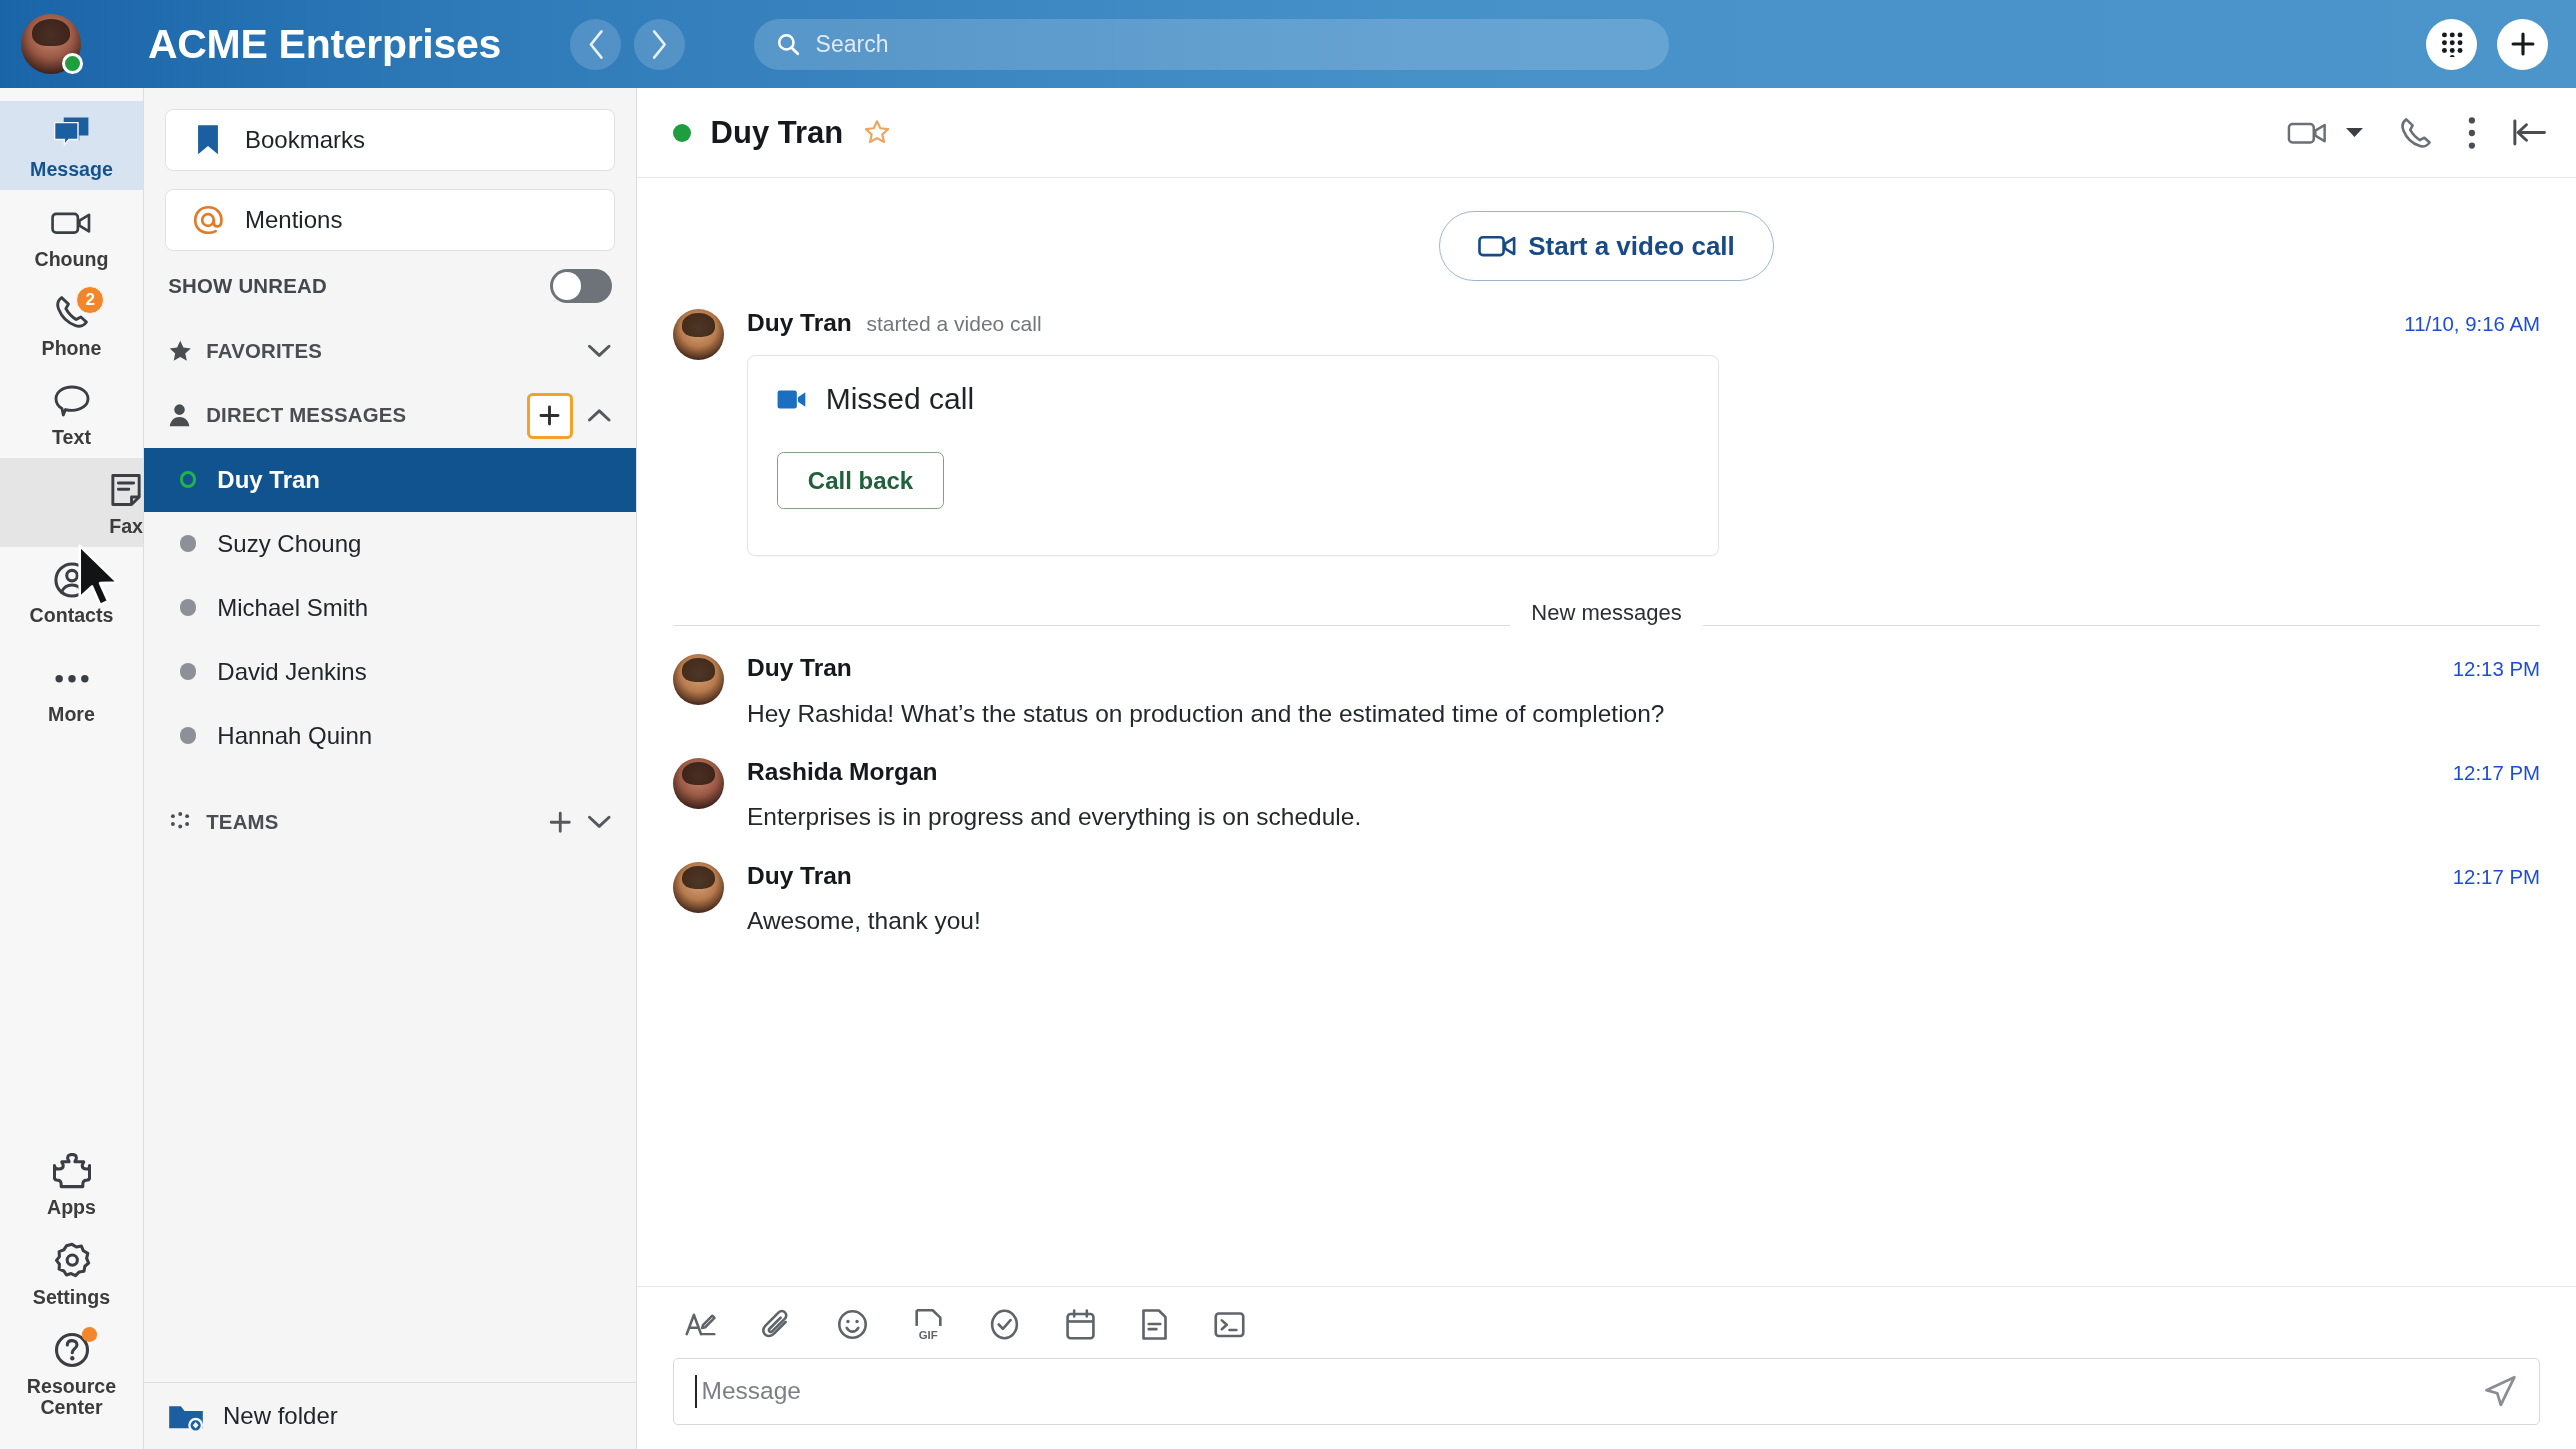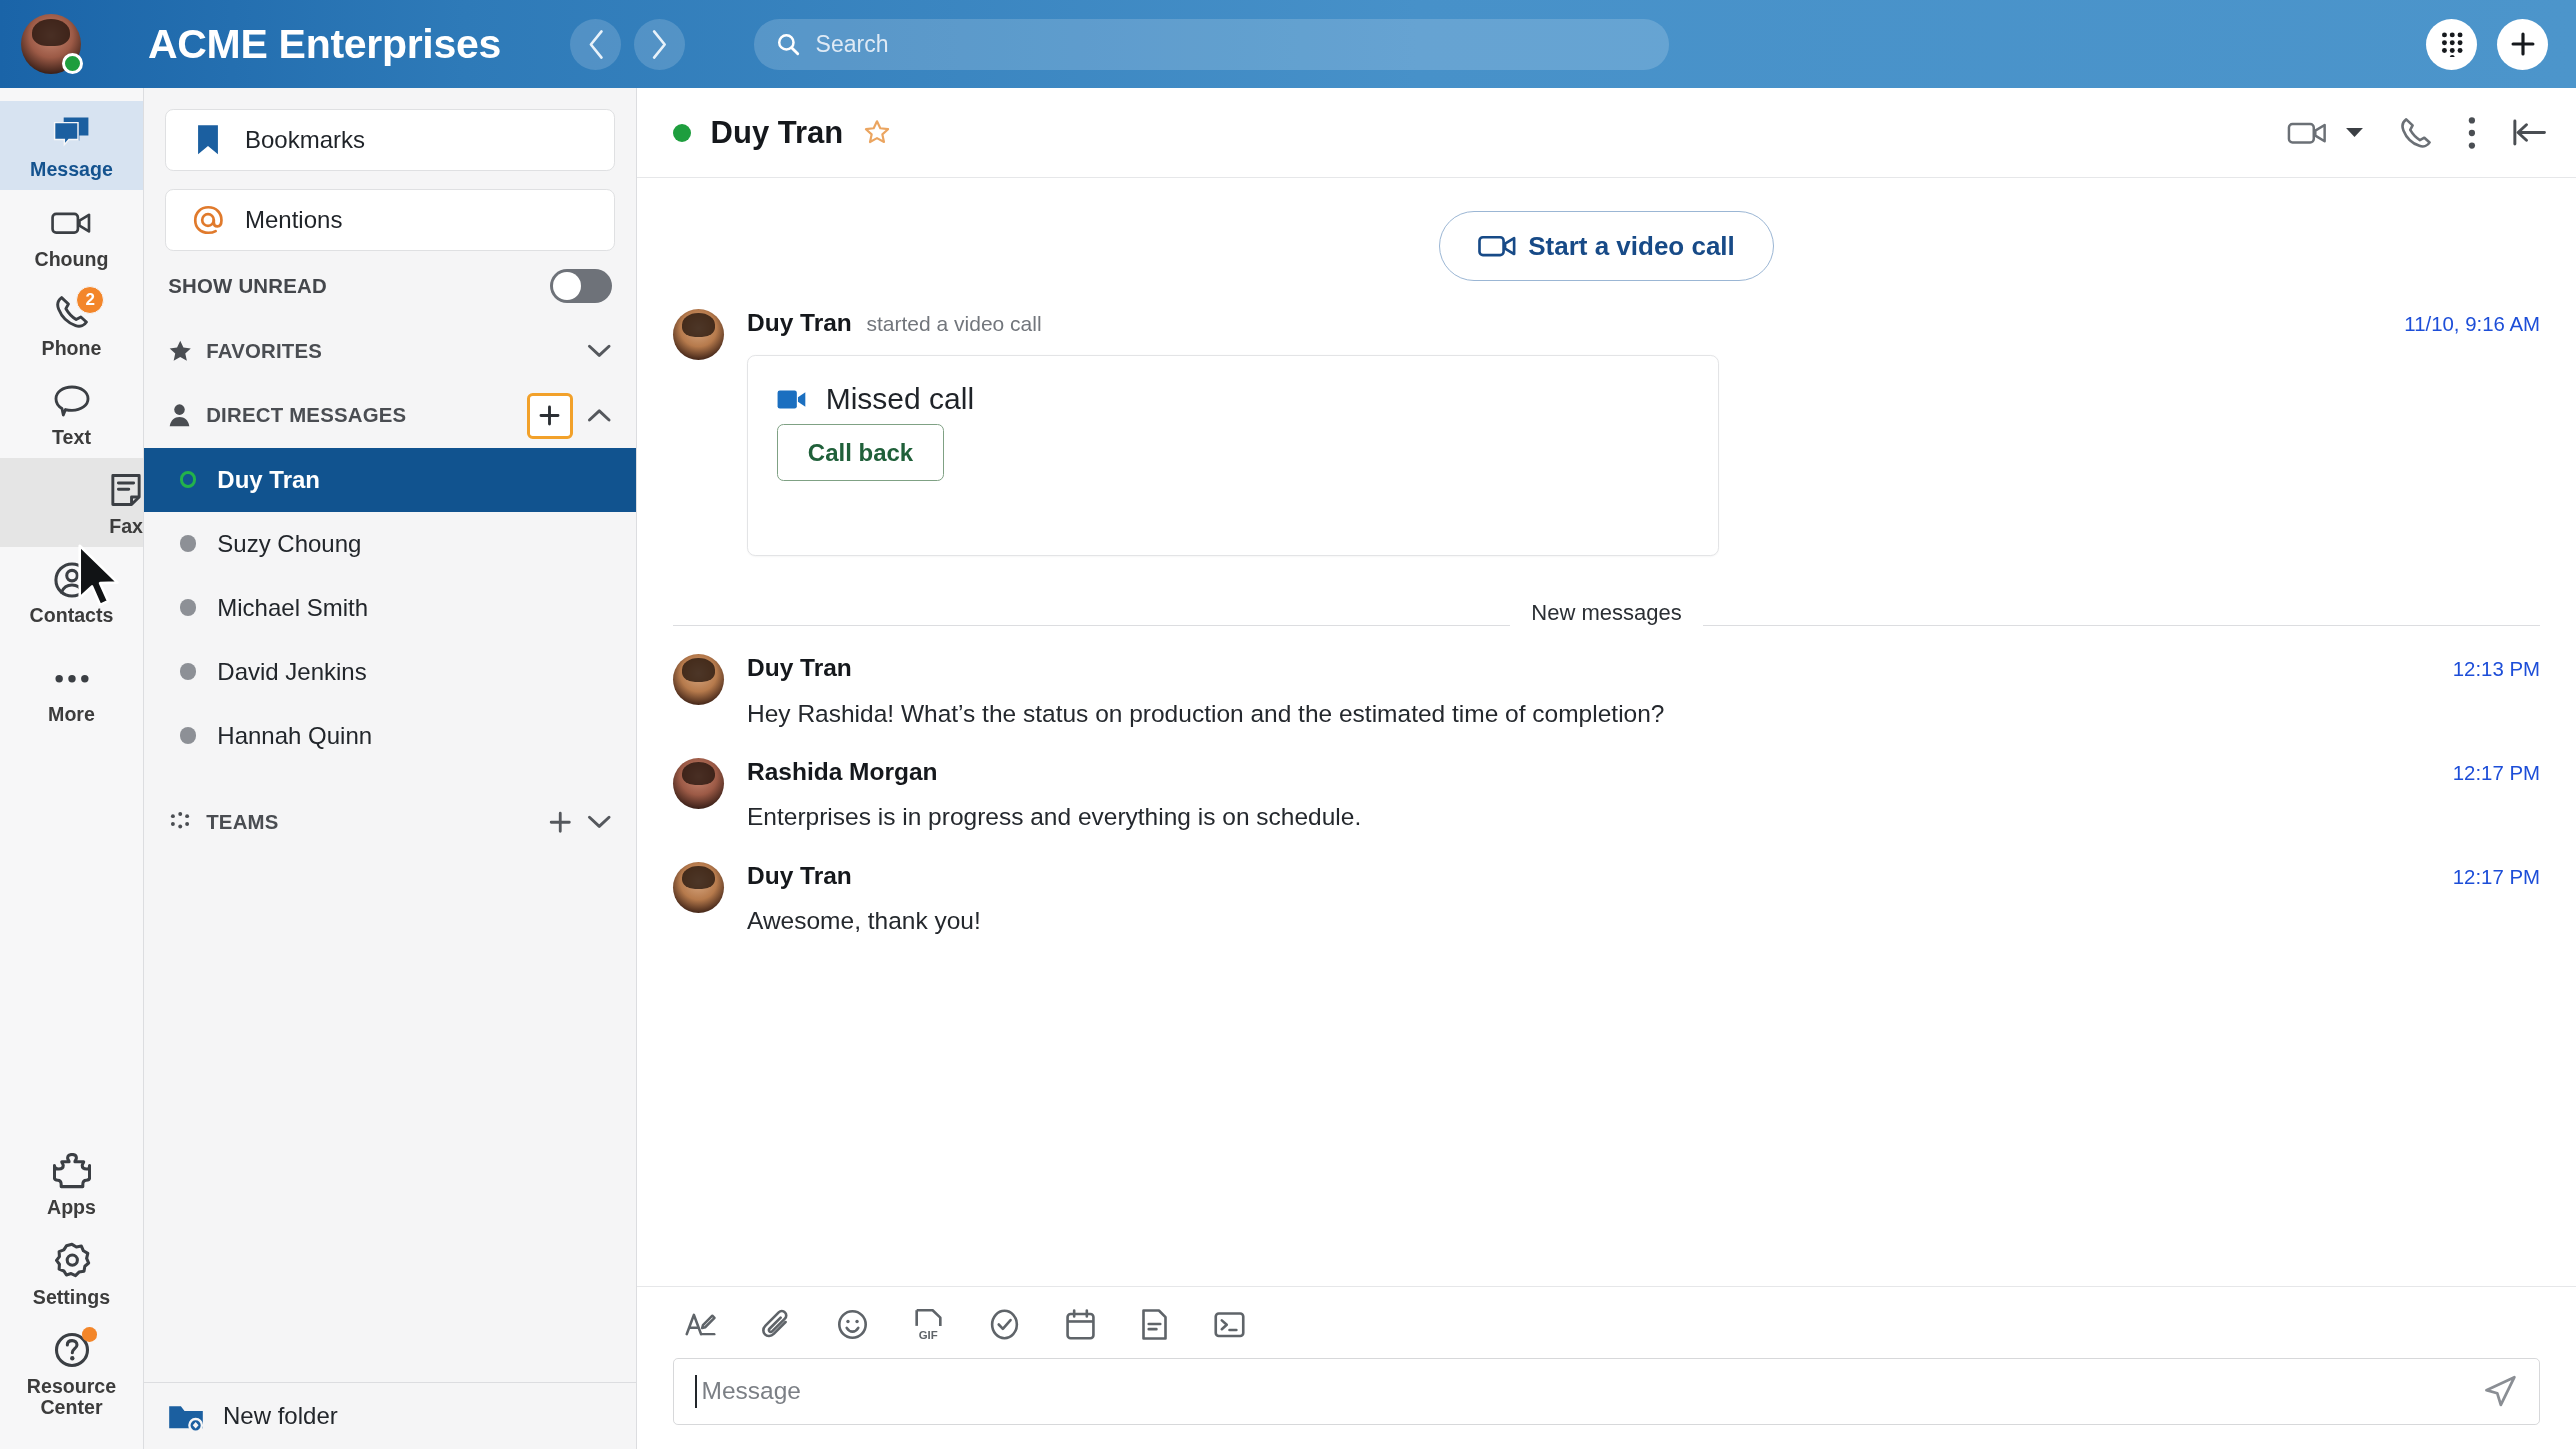--- a/index.html
+++ b/index.html
@@ -179,21 +179,21 @@
   .msg-sub { font-size: 21px; color:#72767c; margin-left: 14.7px; }
   .msg-time { margin-left:auto; font-size: 20.4px; color:#1d4ed8; }
   .msg-text { font-size: 24.5px; color:#24282d; margin-top: 14.7px; line-height:1.35; }
   .callcard {
     margin-top: 18px; border:0.8px solid #e3e4e6; border-radius: 8.2px;
     width: 972px; height: 201px; padding: 26px 29px;
     box-shadow: 0 0.8px 1.6px rgba(0,0,0,.04);
   }
   .callcard .cc-top { display:flex; align-items:center; gap:14.7px; font-size:30px; color:#1f2328; }
   .callback {
-    margin-top: 8px; width: 167px; height: 57px; border:0.8px solid #7fa184; border-radius:6.5px;
+    margin-top: 36px; width: 167px; height: 57px; border:0.8px solid #7fa184; border-radius:6.5px;
     display:flex; align-items:center; justify-content:center;
     color:#20603a; font-size:24px; font-weight:bold; background:#fff;
   }
   .newmsg { display:flex; align-items:flex-end; gap:21px; margin-top: 44px; color:#2b2f34; }
   .newmsg .line { flex:1; height:0.8px; background:#dcdde0; }
   .newmsg .nm { font-size: 22px; white-space:nowrap; }
 
   .composer { border-top:0.8px solid #e6e7e9; padding: 21px 36px 24.5px 36px; }
   .tools { display:flex; align-items:center; gap: 44px; color:#5f6469; padding-left: 11.4px;}
   .inputrow {

